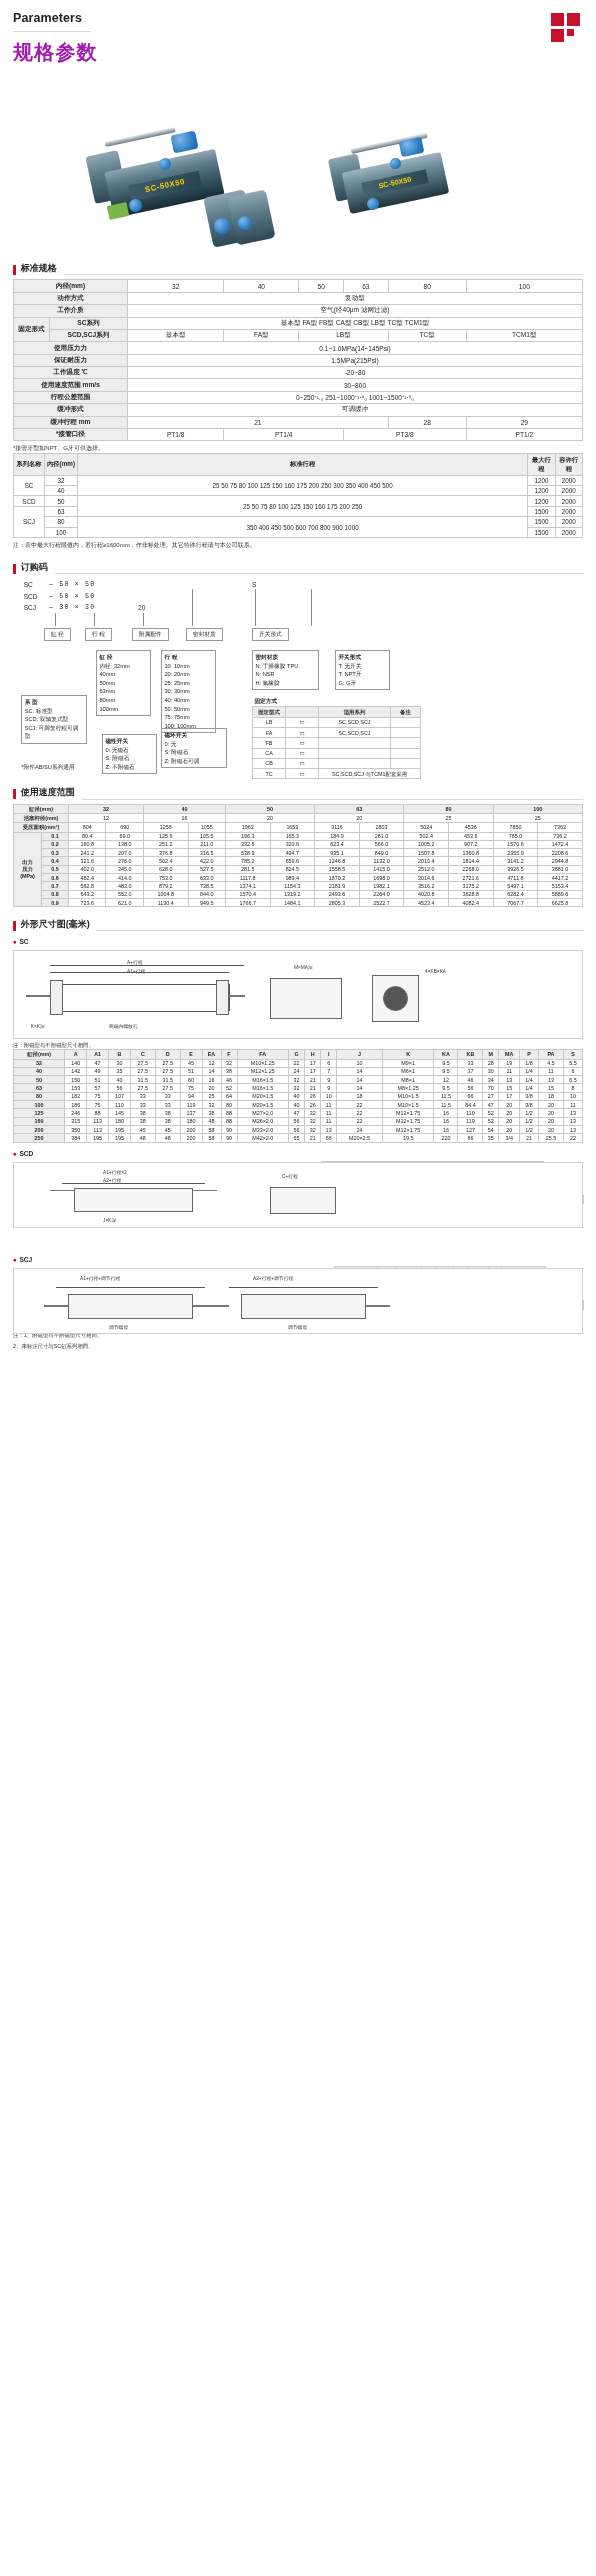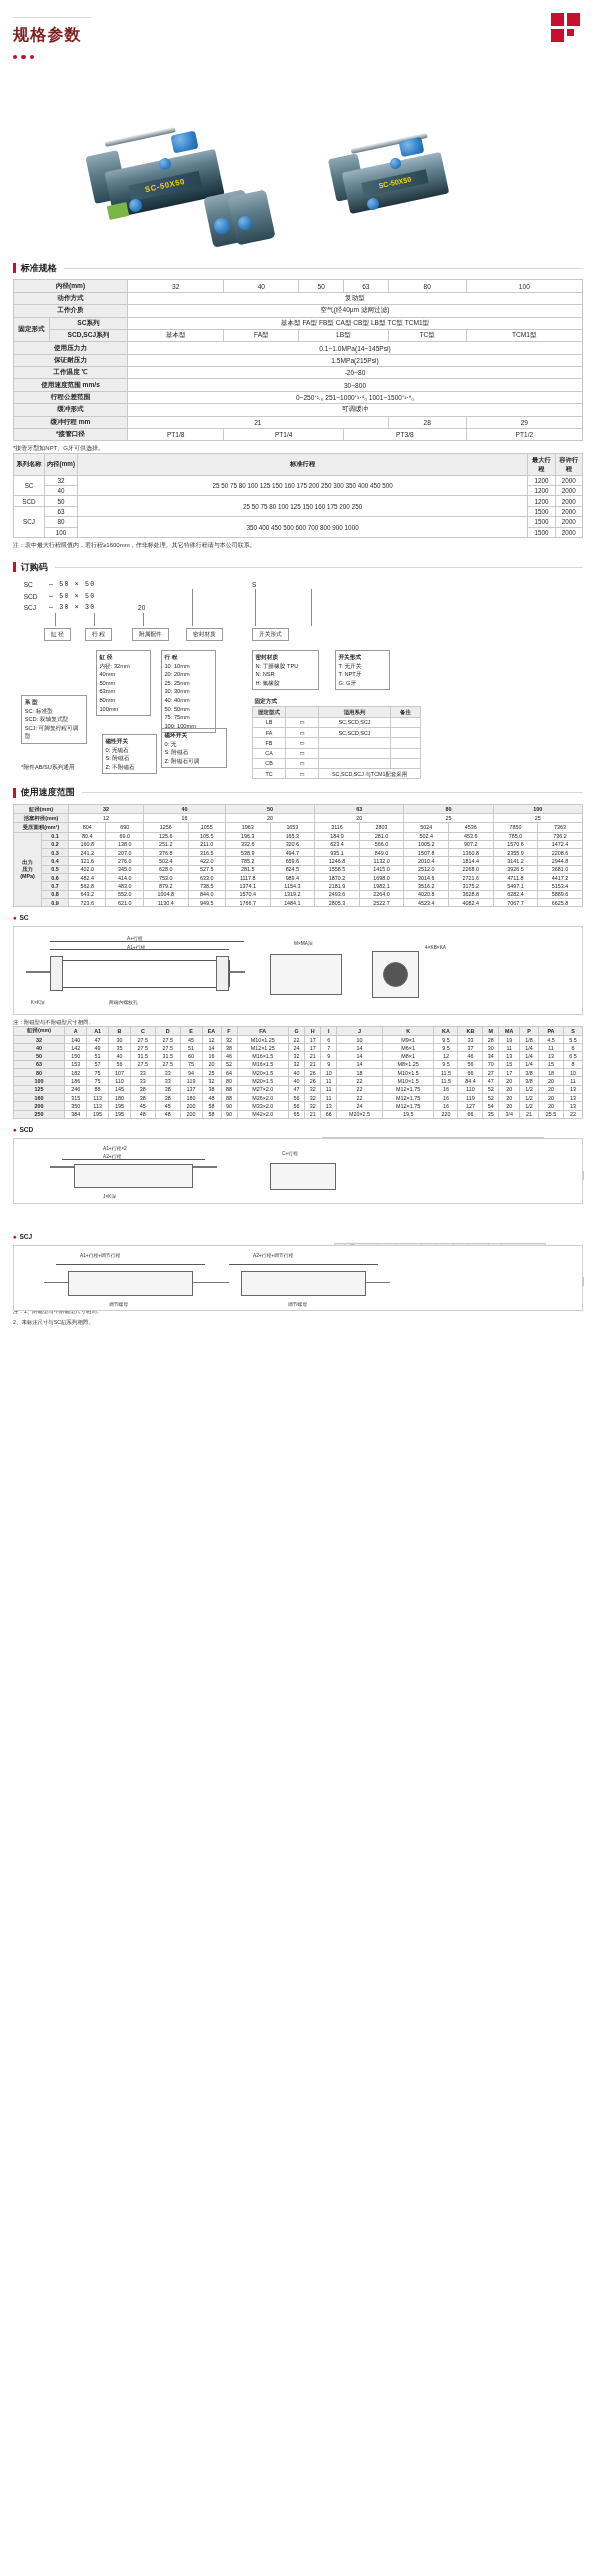--- a/index.html
+++ b/index.html
@@ -12,21 +12,21 @@
     color:#231f20;
     font-size:6.6px;
     -webkit-font-smoothing:antialiased;
   }
   .page { width:596px; padding:0 0 18px 0; position:relative; }
 
   
   .head { padding:10.7px 13px 0 13px; position:relative; height:72px; }
   .head .en1 { font-size:12.5px; font-weight:bold; color:#231f20; line-height:1.15; letter-spacing:0.1px; }
   .head .rule { width:78px; height:1.2px; background:#d9d9d9; margin:6px 0 7.2px 0; }
-  .head .cn { font-size:16px; font-weight:bold; letter-spacing:1.2px; color:#7f1d1d; }
+  .head .cn { font-size:20px; font-weight:bold; letter-spacing:1.2px; color:#a21caf; }
   .dots { margin-top:7.2px; }
   .dots i { display:inline-block; width:4.2px; height:4.2px; background:#c8102e; border-radius:50%; margin-right:4.2px; }
   .logo-sq { position:absolute; right:13px; top:13px; width:32px; height:29px; }
   .logo-sq span { position:absolute; background:#c8102e; }
   .logo-sq .s1 { left:0; top:0; width:13px; height:13px; }
   .logo-sq .s2 { left:15.5px; top:0; width:13px; height:13px; }
   .logo-sq .s3 { left:0; top:15.5px; width:13px; height:13px; }
   .logo-sq .s4 { left:15.5px; top:15.5px; width:7.8px; height:7.8px; }
 
   
@@ -35,21 +35,21 @@
 
   
   .cyl .barrel { position:absolute; border-radius:2.4px; }
   .shade1 { background:linear-gradient(180deg,#8fa6b2 0%,#5f7d8c 25%,#3d5a68 55%,#27424e 80%,#172c35 100%); }
   .shade2 { background:linear-gradient(180deg,#9db3be 0%,#6d8b99 30%,#46636f 65%,#22343c 100%); }
   .capshade { background:linear-gradient(180deg,#91a8b4 0%,#5e7c8a 40%,#2c4854 100%); }
   .blue { background:radial-gradient(circle at 35% 30%, #7fb7e8, #2f7fc6 60%, #1d5f9e 100%); }
   .silver { background:linear-gradient(180deg,#e8ecee,#9aa6ad 60%,#6e7a81); }
 
   
-  .sec-title { display:flex; align-items:center; margin:10.7px 13px 4.8px 13px; }
+  .sec-title { display:flex; align-items:flex-end; margin:10.7px 13px 4.8px 13px; }
   .sec-title .bar { width:3px; height:10px; background:#c8102e; margin-right:4.8px; }
   .sec-title .tx { font-size:9px; font-weight:bold; color:#231f20; }
   .sec-title .line { flex:1; height:0.6px; background:#d8d8d8; margin-left:7.2px; }
 
   .sub-dot { margin:7.2px 13px 3px 13px; font-size:6.6px; font-weight:bold; }
   .sub-dot b { color:#c8102e; margin-right:2.4px; }
 
   
   table { border-collapse:collapse; width:570px; margin:0 13px; }
   td, th { border:0.6px solid #c9c9c9; text-align:center; vertical-align:middle; padding:1.2px 1.2px; font-size:6.6px; color:#231f20; }
@@ -91,20 +91,21 @@
 
   .smallnote { font-size:5.4px; color:#333; margin:2.4px 13px 0 13px; line-height:1.5; }
 </style>
 </head>
 <body>
 
 <div class="page">
 
   <div class="head">
     <div class="en1">
+      <div>Parameters</div>
     </div>
     <div class="rule"></div>
     <div class="cn">规格参数</div>
     <div class="dots"><i></i><i></i><i></i></div>
     <div class="logo-sq">
       <span class="s1"></span>
         <span class="s2"></span>
         <span class="s3"></span>
         <span class="s4"></span>
     </div>
@@ -592,20 +593,25 @@
       <td>2805.3</td>
           <td>2522.7</td>
       <td>4523.4</td>
           <td>4082.4</td>
       <td>7067.7</td>
           <td>6625.8</td>
     </tr>
   </tbody>
     </table>
 
+  <div class="sec-title">
+    <div class="bar"></div>
+    <div class="tx">外形尺寸图(毫米)</div>
+    <div class="line"></div>
+  </div>
 
   <div class="sub-dot"><b>●</b><span>SC</span></div>
 
   <div class="dwg">
     <div class="dwg-box" style="height:89px;">
 
       <div class="dline" style="left:36px; top:33px; width:179px; height:0.6px;"></div>
       <div class="dline" style="left:36px; top:60px; width:179px; height:0.6px;"></div>
       <div class="dline" style="left:36px; top:33px; width:0.6px; height:27px;"></div>
       <div class="dline" style="left:215px; top:33px; width:0.6px; height:27px;"></div>

